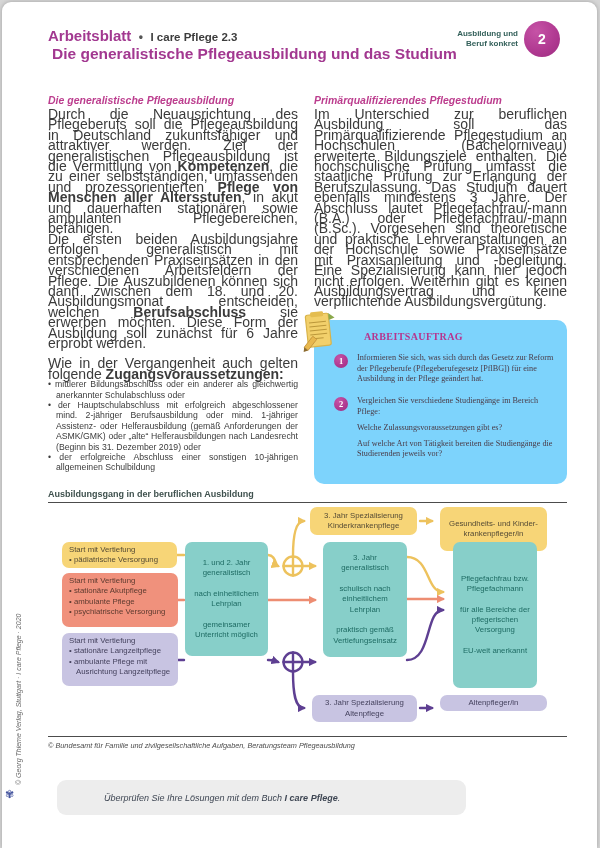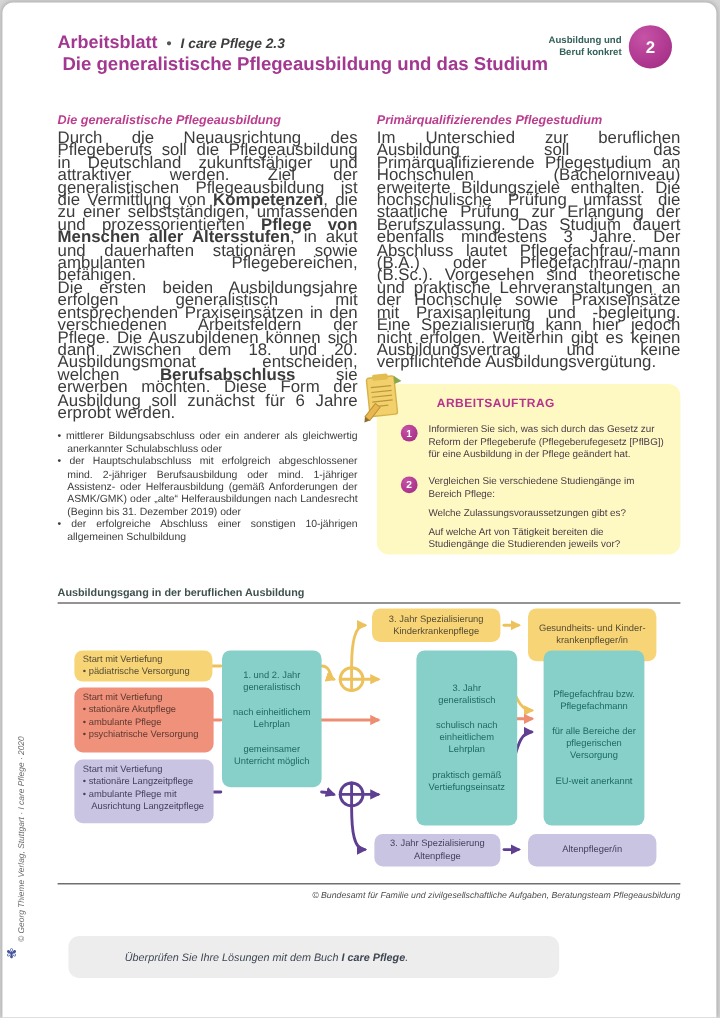--- a/index.html
+++ b/index.html
@@ -4,43 +4,43 @@
 <style>
   html,body{margin:0;padding:0;width:600px;height:848px;overflow:hidden;background:#d6d6d6;
     font-family:"Liberation Sans",sans-serif;}
   .page{position:absolute;left:2px;top:2px;width:595px;height:846px;background:#ffffff;
     border-radius:9px 9px 0 0;box-shadow:0 0 4px rgba(0,0,0,.25);}
 
   
   .kicker-line{position:absolute;left:46px;top:25px;white-space:nowrap;}
   .kicker{font-size:15px;font-weight:bold;color:#a23890;}
   .kicker-sep{font-size:12px;color:#555;font-weight:bold;padding:0 3px;}
-  .kicker-ref{font-size:11.5px;font-style:italic;font-weight:bold;color:#3d3d3d;}
+  .kicker-ref{font-size:11.5px;font-weight:bold;color:#3d3d3d;}
   .page-title{position:absolute;left:50px;top:43px;font-size:15.5px;font-weight:bold;color:#a23890;}
   .corner-label{position:absolute;left:398px;top:27px;width:118px;text-align:right;
     font-size:8px;font-weight:bold;color:#33605a;line-height:1.3;}
   .corner-circle{position:absolute;left:522px;top:19px;width:36px;height:36px;border-radius:50%;
     background:radial-gradient(circle at 35% 28%,#c653a6 0%,#b13a92 55%,#9c2c80 100%);
     display:flex;align-items:center;justify-content:center;
     color:#fff;font-size:14px;font-weight:bold;}
 
   
   .cols{position:absolute;left:46px;top:92px;width:519px;display:flex;gap:16px;}
   .col-l{width:250px;}
   .col-r{width:253px;}
   h3.sec{margin:0 0 3px 0;font-size:10.5px;font-weight:bold;font-style:italic;color:#bc3d8e;}
   p.body{margin:0;font-size:14px;line-height:10.4px;text-align:justify;color:#3b3b3b;}
   .vgap{height:10px;}
   ul.bullets{margin:0;padding:0;list-style:none;}
   ul.bullets li{font-size:8.7px;line-height:10.4px;text-align:justify;color:#3b3b3b;
     padding-left:8px;text-indent:-8px;}
 
   
-  .task-box{position:relative;margin-top:13px;background:#fef9c3;border-radius:10px;
-    padding:11px 13px 2px 20px;}
+  .task-box{position:relative;margin-top:13px;background:#7dd3fc;border-radius:10px;
+    padding:11px 13px 24px 20px;font-family:Liberation Serif, serif;}
   .task-title{margin-left:30px;font-size:10px;font-weight:bold;color:#b6348e;letter-spacing:.4px;}
   .task-item{display:flex;gap:9px;margin-top:11px;}
   .task-num{flex:0 0 14px;width:14px;height:14px;border-radius:50%;margin-top:1px;
     background:radial-gradient(circle at 35% 28%,#c653a6 0%,#b13a92 55%,#9c2c80 100%);
     color:#fff;font-size:8.5px;font-weight:bold;display:flex;align-items:center;justify-content:center;}
   .task-text{font-size:8.2px;line-height:10.8px;color:#4a3a46;}
   .task-text .sub{margin-top:5px;}
   .notepad{position:absolute;left:-13px;top:-10px;width:38px;height:44px;}
 
   
@@ -53,21 +53,21 @@
     white-space:pre-line;padding:2px 4px;}
   .y{background:#f7d577;color:#554b35;}
   .s{background:#f0917c;color:#5c3a2f;}
   .p{background:#c8c4e2;color:#45425e;}
   .t{background:#87cfc9;color:#1e6b63;}
   .bx-item{padding-left:7px;text-indent:-7px;}
   .dg-svg{position:absolute;left:0;top:0;pointer-events:none;}
 
   
   .src-rule{position:absolute;left:46px;top:734px;width:519px;border-top:1.6px solid #4c4c4c;}
-  .src-text{position:absolute;left:46px;top:739px;width:519px;font-size:7.3px;font-style:italic;color:#4c4c4c;text-align:right;}
+  .src-text{position:absolute;left:46px;top:739px;width:519px;font-size:7.3px;font-style:italic;color:#4c4c4c;}
   .check-box{position:absolute;left:55px;top:778px;width:409px;height:35px;background:#ededed;
     border-radius:9px;display:flex;align-items:center;padding-left:47px;box-sizing:border-box;}
   .check-text{font-size:9px;font-style:italic;color:#3e4653;}
   .check-text b{font-weight:bold;}
   .imprint{position:absolute;left:13px;top:783px;transform:rotate(-90deg);transform-origin:0 0;
     white-space:nowrap;font-size:7px;font-style:italic;color:#6a6a6a;}
   .thieme-logo{position:absolute;left:3px;top:786px;font-size:11px;color:#44549e;}
 </style>
 </head>
 <body>
@@ -83,20 +83,21 @@
   <div class="corner-label" style="white-space:pre-line">Ausbildung und
 Beruf konkret</div>
   <div class="corner-circle">2</div>
 
   <div class="cols">
     <div class="col-l">
       <h3 class="sec">Die generalistische Pflegeausbildung</h3>
       <p class="body"><span>Durch die Neuausrichtung des Pflegeberufs soll die Pflegeausbildung in Deutschland zukunftsfähiger und attraktiver werden. Ziel der generalistischen Pflegeausbildung ist die Vermittlung von </span><b>Kompetenzen</b><span>, die zu einer selbstständigen, umfassenden und prozessorientierten </span><b>Pflege von Menschen aller Altersstufen</b><span>, in akut und dauerhaften stationären sowie ambulanten Pflegebereichen, befähigen.</span></p>
       <p class="body"><span>Die ersten beiden Ausbildungsjahre erfolgen generalistisch mit entsprechenden Praxiseinsätzen in den verschiedenen Arbeitsfeldern der Pflege. Die Auszubildenen können sich dann zwischen dem 18. und 20. Ausbildungsmonat entscheiden, welchen </span><b>Berufsabschluss</b><span> sie erwerben möchten. Diese Form der Ausbildung soll zunächst für 6 Jahre erprobt werden.</span></p>
       <div class="vgap"></div>
+      <p class="body"><span>Wie in der Vergangenheit auch gelten folgende </span><b>Zugangsvoraussetzungen:</b></p>
       <ul class="bullets">
         <li>• mittlerer Bildungsabschluss oder ein anderer als gleichwertig anerkannter Schulabschluss oder</li>
         <li>• der Hauptschulabschluss mit erfolgreich abgeschlossener mind. 2-jähriger Berufsausbildung oder mind. 1-jähriger Assistenz- oder Helferausbildung (gemäß Anforderungen der ASMK/GMK) oder „alte“ Helferausbildungen nach Landesrecht (Beginn bis 31. Dezember 2019) oder</li>
         <li>• der erfolgreiche Abschluss einer sonstigen 10-jährigen allgemeinen Schulbildung</li>
       </ul>
     </div>
 
     <div class="col-r">
       <h3 class="sec">Primärqualifizierendes Pflegestudium</h3>
       <p class="body">Im Unterschied zur beruflichen Ausbildung soll das Primärqualifizierende Pflegestudium an Hochschulen (Bachelorniveau) erweiterte Bildungsziele enthalten. Die hochschulische Prüfung umfasst die staatliche Prüfung zur Erlangung der Berufszulassung. Das Studium dauert ebenfalls mindestens 3 Jahre. Der Abschluss lautet Pflegefachfrau/-mann (B.A.) oder Pflegefachfrau/-mann (B.Sc.). Vorgesehen sind theoretische und praktische Lehrveranstaltungen an der Hochschule sowie Praxiseinsätze mit Praxisanleitung und -begleitung. Eine Spezialisierung kann hier jedoch nicht erfolgen. Weiterhin gibt es keinen Ausbildungsvertrag und keine verpflichtende Ausbildungsvergütung.</p>
@@ -209,41 +210,41 @@
 Lehrplan
 
 gemeinsamer
 Unterricht möglich</div>
 
     <div class="dg-box center y" style="left:262px;top:18px;width:107px;height:28px;">3. Jahr Spezialisierung
 Kinderkrankenpflege</div>
     <div class="dg-box center y" style="left:392px;top:18px;width:107px;height:44px;">Gesundheits- und Kinder-
 krankenpfleger/in</div>
 
-    <div class="dg-box center t" style="left:275px;top:53px;width:84px;height:146px;margin-left:24px;">3. Jahr
+    <div class="dg-box center t" style="left:275px;top:53px;width:84px;height:115px;">3. Jahr
 generalistisch
 
 schulisch nach
 einheitlichem
 Lehrplan
 
 praktisch gemäß
 Vertiefungseinsatz</div>
     <div class="dg-box center t" style="left:405px;top:53px;width:84px;height:146px;">Pflegefachfrau bzw.
 Pflegefachmann
 
 für alle Bereiche der
 pflegerischen
 Versorgung
 
 EU-weit anerkannt</div>
 
     <div class="dg-box center p" style="left:264px;top:206px;width:105px;height:27px;">3. Jahr Spezialisierung
 Altenpflege</div>
-    <div class="dg-box center p" style="left:392px;top:206px;width:107px;height:27px;">Altenpfleger/in</div>
+    <div class="dg-box center p" style="left:392px;top:206px;width:107px;height:16px;">Altenpfleger/in</div>
   </div>
 
   <div class="src-rule"></div>
   <div class="src-text">© Bundesamt für Familie und zivilgesellschaftliche Aufgaben, Beratungsteam Pflegeausbildung</div>
 
   <div class="check-box">
     <span class="check-text"><span>Überprüfen Sie Ihre Lösungen mit dem Buch </span><b>I care Pflege</b><span>.</span></span>
   </div>
 
   <div class="imprint">© Georg Thieme Verlag, Stuttgart · I care Pflege · 2020</div>

